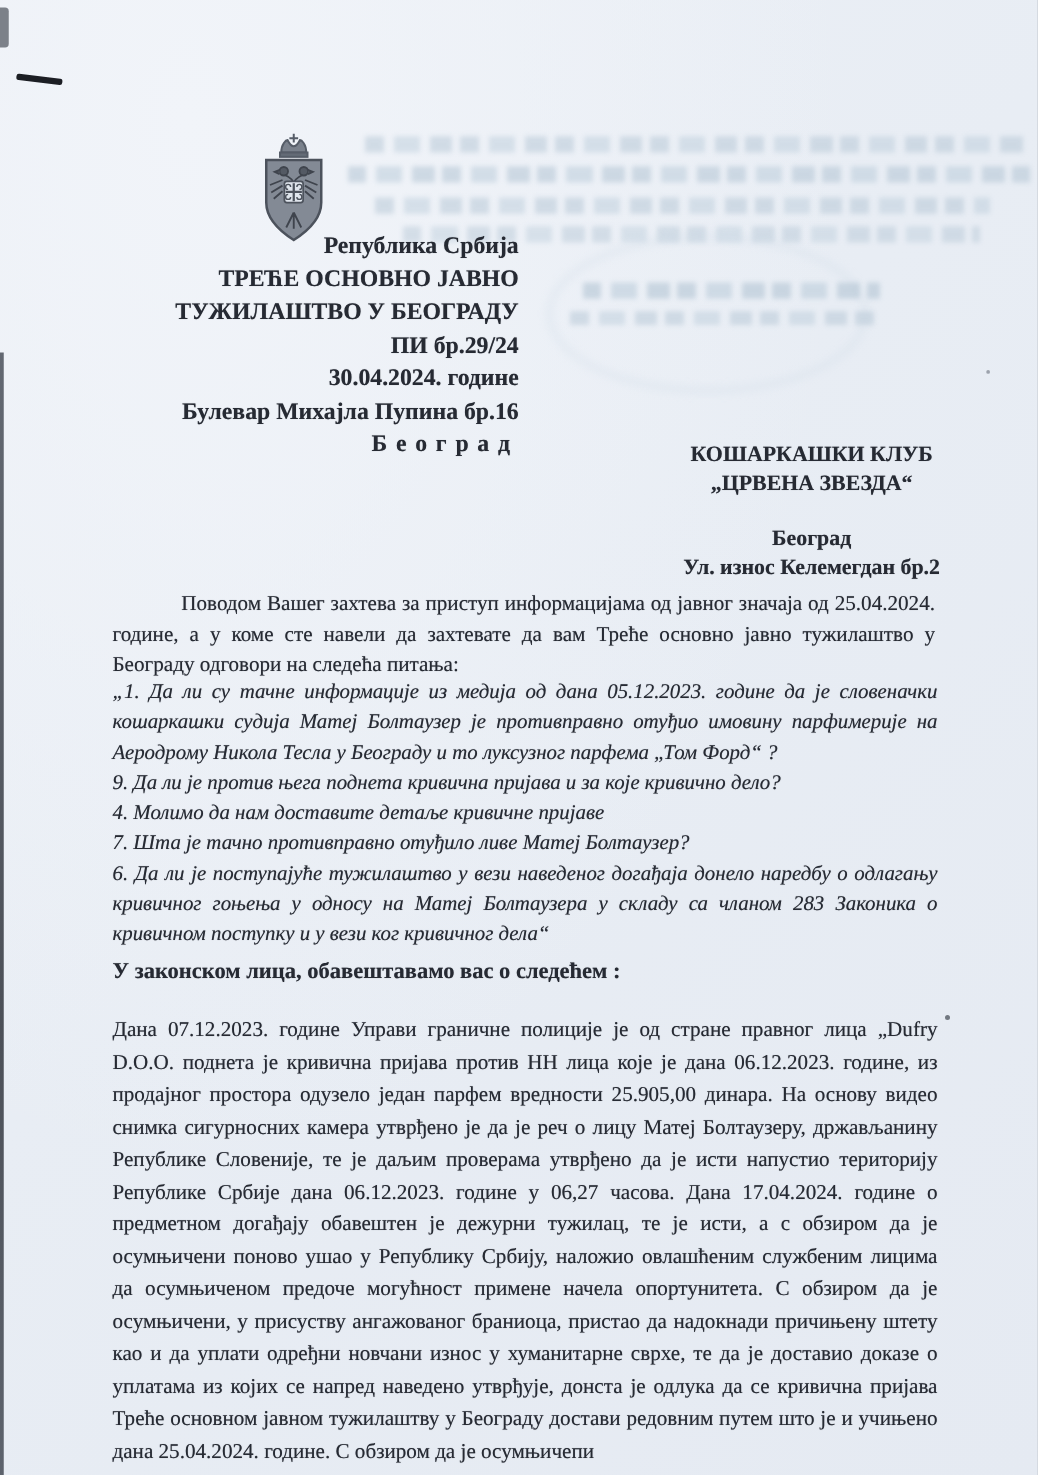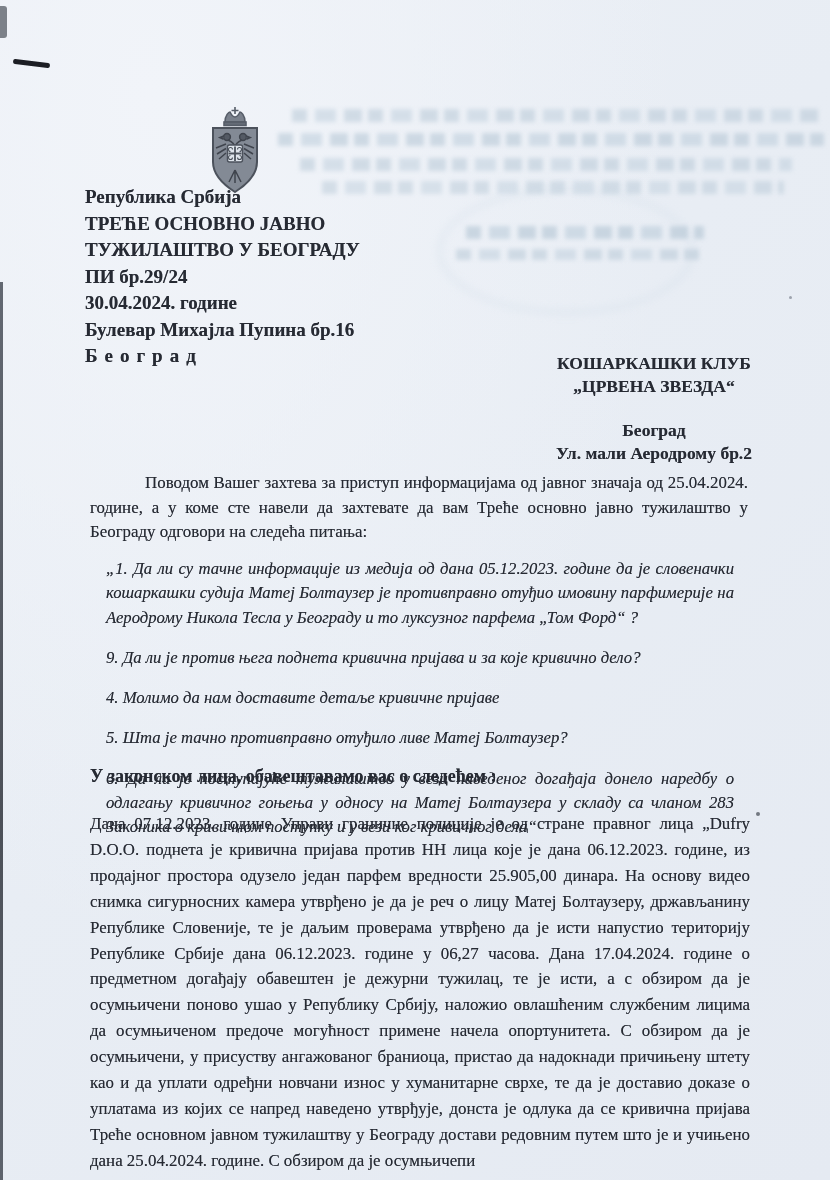--- a/index.html
+++ b/index.html
@@ -42,34 +42,34 @@
     border: 3px solid #ccd9e5; border-radius: 50%; filter: blur(4px); opacity: 0.55; }
   .bleed-stamp-line1 { left: 466px; top: 226px; width: 238px; opacity: 0.6; }
   .bleed-stamp-line2 { left: 456px; top: 249px; width: 248px; height: 11px; opacity: 0.5; }
 
   
   .arms { position: absolute; left: 202px; top: 104px; width: 66px; height: 92px;
     filter: blur(0.3px); }
 
   
   .issuer { position: absolute; left: 85px; top: 184px; width: 330px;
-    text-align: left; font-weight: bold; font-size: 19px; line-height: 26.5px; }
+    text-align: right; font-weight: bold; font-size: 19px; line-height: 26.5px; }
   .issuer .spaced { letter-spacing: 7px; }
 
   
   .recipient { position: absolute; right: 78px; top: 352px;
     text-align: center; font-weight: bold; font-size: 17.5px; line-height: 23px; }
   .recipient .gap { margin-top: 21px; }
 
   
   .intro { position: absolute; left: 90px; top: 471px; width: 658px;
     font-size: 16.9px; line-height: 24.6px; text-align: justify; text-indent: 55px; margin: 0; }
   .questions { position: absolute; left: 90px; top: 541px; width: 660px;
     font-style: italic; font-size: 16.7px; line-height: 24.3px; }
-  .questions p { margin: 16px; text-align: justify; }
+  .questions p { margin: 0; text-align: justify; }
   .notice { position: absolute; left: 90px; top: 766px; width: 660px;
     font-weight: bold; font-size: 18px; margin: 0; }
   .body-par { position: absolute; left: 90px; top: 811px; width: 660px;
     font-size: 16.9px; line-height: 25.9px; text-align: justify; margin: 0; }
 </style>
 </head>
 <body>
 
 <div class="page">
 
@@ -118,30 +118,30 @@
     <div>ПИ бр.29/24</div>
     <div>30.04.2024. године</div>
     <div>Булевар Михајла Пупина бр.16</div>
     <div class="spaced">Београд</div>
   </div>
 
   <div class="recipient txt">
     <div>КОШАРКАШКИ КЛУБ</div>
     <div>„ЦРВЕНА ЗВЕЗДА“</div>
     <div class="gap">Београд</div>
-    <div>Ул. мали Аеродрому бр.2</div>
+    <div>Ул. износ Келемегдан бр.2</div>
   </div>
 
   <p class="intro txt">Поводом Вашег захтева за приступ информацијама од јавног значаја од 25.04.2024. године, а у коме сте навели да захтевате да вам Треће основно јавно тужилаштво у Београду одговори на следећа питања:</p>
 
   <div class="questions txt">
     <p>„1. Да ли су тачне информације из медија од дана 05.12.2023. године да је словеначки кошаркашки судија Матеј Болтаузер је противправно отуђио имовину парфимерије на Аеродрому Никола Тесла у Београду и то луксузног парфема „Том Форд“ ?</p>
     <p>9. Да ли је против њега поднета кривична пријава и за које кривично дело?</p>
     <p>4. Молимо да нам доставите детаље кривичне пријаве</p>
-    <p>5. Шта је тачно противправно отуђило ливе Матеј Болтаузер?</p>
+    <p>7. Шта је тачно противправно отуђило ливе Матеј Болтаузер?</p>
     <p>6. Да ли је поступајуће тужилаштво у вези наведеног догађаја донело наредбу о одлагању кривичног гоњења у односу на  Матеј Болтаузера у складу са чланом 283 Законика о кривичном поступку и у вези ког кривичног дела“</p>
   </div>
 
   <p class="notice txt">У законском лица, обавештавамо вас о следећем :</p>
 
   <p class="body-par txt">Дана 07.12.2023. године Управи граничне полиције је од стране правног лица „Dufry D.O.O. поднета је кривична пријава против НН лица које је дана 06.12.2023. године, из продајног простора одузело један парфем вредности 25.905,00 динара. На основу видео снимка сигурносних камера утврђено је да је реч о  лицу Матеј Болтаузеру, држављанину Републике Словеније, те је даљим проверама утврђено да је исти напустио територију Републике Србије дана 06.12.2023. године у 06,27 часова. Дана 17.04.2024. године о предметном догађају обавештен је дежурни тужилац, те је исти, а с обзиром да је осумњичени поново ушао у Републику Србију, наложио овлашћеним службеним лицима да осумњиченом предоче могућност примене начела опортунитета. С обзиром да је осумњичени, у присуству ангажованог браниоца, пристао да надокнади причињену штету као и да уплати одређни новчани износ у хуманитарне сврхе, те да је доставио доказе о уплатама из којих се напред наведено утврђује, донста је одлука да се кривична пријава Треће основном јавном тужилаштву у Београду достави редовним путем што је и учињено дана 25.04.2024. године. С обзиром да је осумњичепи</p>
 
 </div>
 
 </body></html>

